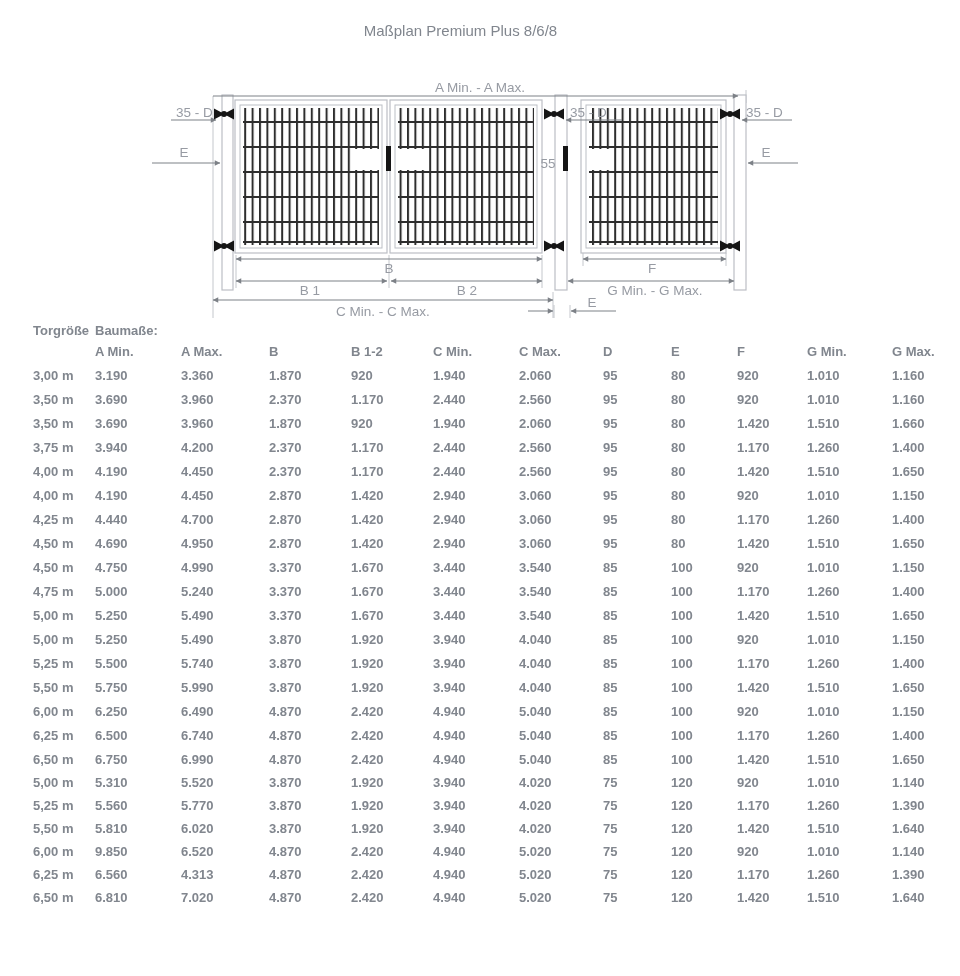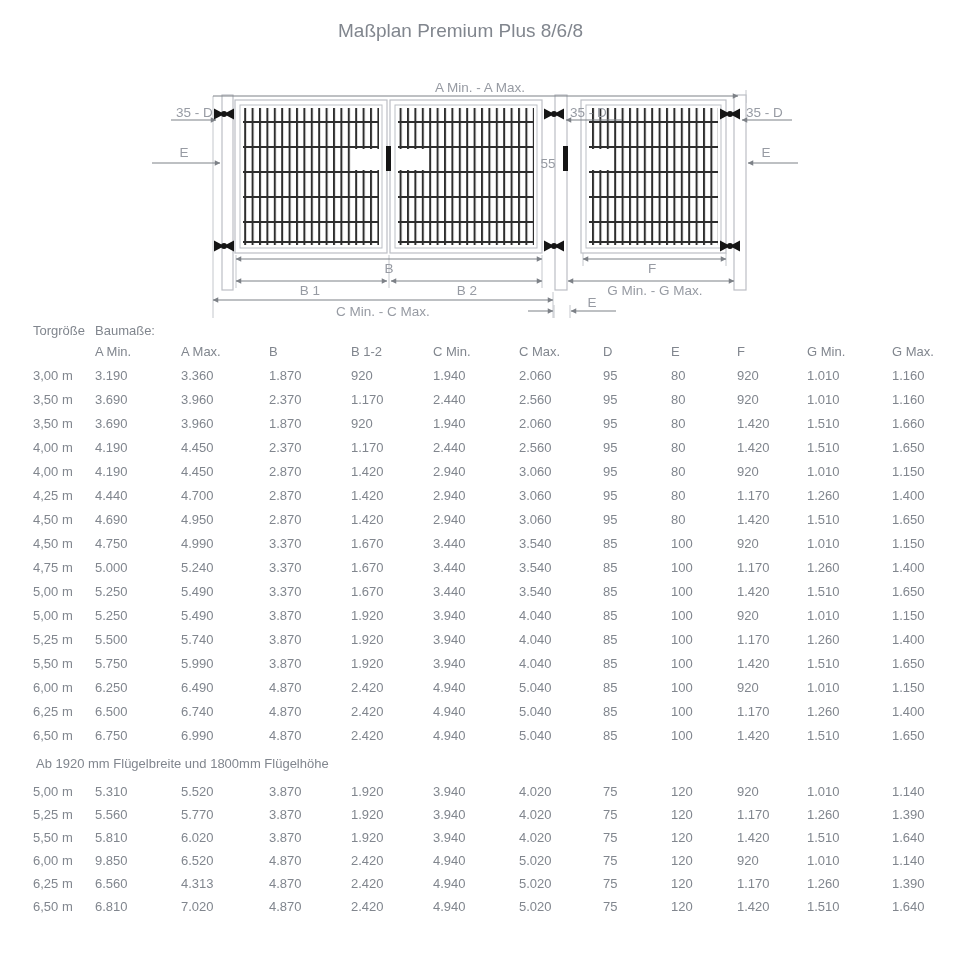--- a/index.html
+++ b/index.html
@@ -1,28 +1,28 @@
 <!DOCTYPE html>
 <html><head>
 <meta charset="utf-8">
 <style>
   html,body{margin:0;padding:0;background:#fff;}
   body{width:960px;height:976px;position:relative;overflow:hidden;
        font-family:"Liberation Sans",sans-serif;-webkit-font-smoothing:antialiased;}
   .title{position:absolute;top:20px;left:0;width:921px;text-align:center;
-         color:#81868e;font-size:19px;line-height:21px;}
+         color:#81868e;font-size:15px;line-height:21px;}
   .diagram{position:absolute;top:70px;left:0;}
   .diagram text{fill:#979ba3;font-size:13.5px;font-family:"Liberation Sans",sans-serif;}
   .frame{fill:#ffffff;stroke:#bcbfc5;stroke-width:1.2;}
   .thin{fill:none;stroke:#bcbfc5;stroke-width:1;}
   .ext{stroke:#c4c7cc;stroke-width:1;}
   .dim{stroke:#7d8187;stroke-width:1;}
   .bars{stroke:#2e2e2e;stroke-width:2.6;}
   .blk{fill:#151515;}
-  .tables{position:absolute;top:320px;left:28px;width:932px;color:#81868e;}
+  .tables{position:absolute;top:320px;left:28px;width:932px;color:#81868e;font-weight:bold;}
   table.dim-table{border-collapse:collapse;table-layout:fixed;width:932px;
                   font-size:13px;color:#81868e;}
   table.dim-table td{padding:0 0 0 5px;white-space:nowrap;overflow:hidden;
                      height:24px;vertical-align:middle;text-align:left;}
   table.dim-table thead tr.h1 td{height:20px;}
   table.dim-table thead tr.h2 td{height:23px;}
   table.sec2 td{height:23px;}
   .note{font-size:13px;color:#81868e;padding:9px 0 9px 8px;}
 </style>
 </head>
@@ -242,20 +242,34 @@
           <td>920</td>
           <td>1.940</td>
           <td>2.060</td>
           <td>95</td>
           <td>80</td>
           <td>1.420</td>
           <td>1.510</td>
           <td>1.660</td>
         </tr>
         <tr>
+          <td>3,75 m</td>
+          <td>3.940</td>
+          <td>4.200</td>
+          <td>2.370</td>
+          <td>1.170</td>
+          <td>2.440</td>
+          <td>2.560</td>
+          <td>95</td>
+          <td>80</td>
+          <td>1.170</td>
+          <td>1.260</td>
+          <td>1.400</td>
+        </tr>
+        <tr>
           <td>4,00 m</td>
           <td>4.190</td>
           <td>4.450</td>
           <td>2.370</td>
           <td>1.170</td>
           <td>2.440</td>
           <td>2.560</td>
           <td>95</td>
           <td>80</td>
           <td>1.420</td>
@@ -426,21 +440,20 @@
           <td>5.040</td>
           <td>85</td>
           <td>100</td>
           <td>1.420</td>
           <td>1.510</td>
           <td>1.650</td>
         </tr>
       </tbody>
   </table>
 
-  <div class="note">Ab 1920 mm Flügelbreite und 1800mm Flügelhöhe</div>
 
   <table class="dim-table sec2">
     <colgroup>
       <col style="width:62px">
         <col style="width:86px">
         <col style="width:88px">
         <col style="width:82px">
       <col style="width:82px">
         <col style="width:86px">
         <col style="width:84px">

